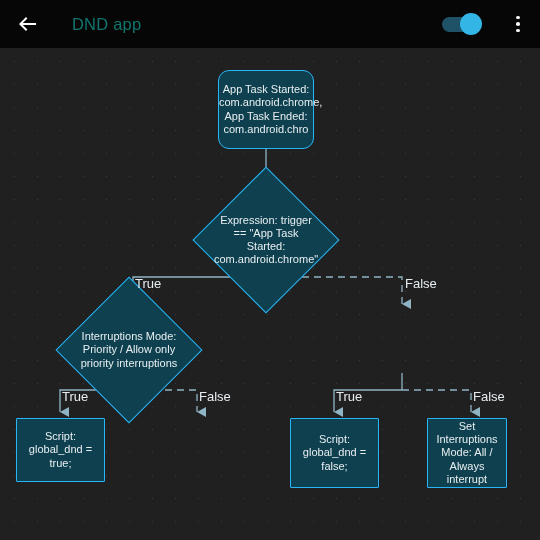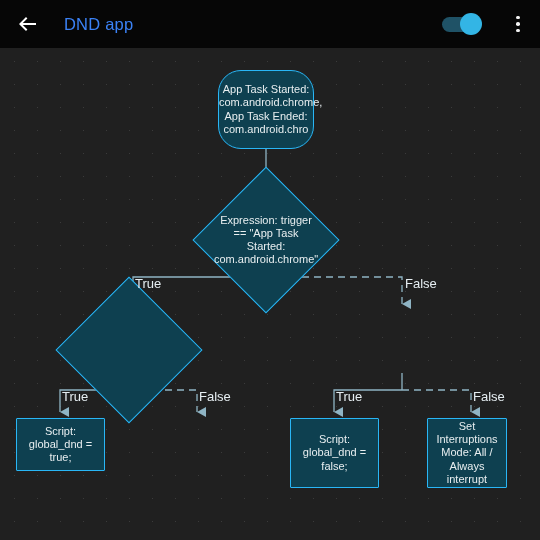--- a/index.html
+++ b/index.html
@@ -39,24 +39,24 @@
     height: 44px;
     margin-left: 6px;
     display: flex;
     align-items: center;
     justify-content: center;
     cursor: pointer;
   }
   .back-btn svg { display: block; }
 
   .appbar-title {
-    color: #3b82f6;
+    color: #0f766e;
     font-size: 16.5px;
     letter-spacing: 0.2px;
-    margin-left: 14px;
+    margin-left: 22px;
     white-space: nowrap;
   }
 
   .appbar-spacer { flex: 1 1 auto; }
 
   .toggle {
     position: relative;
     width: 40px;
     height: 22px;
     margin-right: 18px;
@@ -132,21 +132,21 @@
     z-index: 5;
   }
   .node-inner {
     padding: 0 5px;
     width: 100%;
   }
 
   .node.rounded {
     background: #0e4050;
     border: 1.6px solid #29b6f6;
-    border-radius: 23px;
+    border-radius: 11px;
   }
   .node.rect {
     background: #0e4050;
     border: 1.6px solid #29b6f6;
     border-radius: 1px;
   }
   .node.diamond {
     background: transparent;
     border: none;
   }
@@ -236,24 +236,25 @@
       <div class="node-inner">App Task Started: com.android.chrome, App Task Ended: com.android.chro</div>
     </div>
 
     <div class="node diamond" style="left:214px; top:140px; width:104px; height:104px;">
       <div class="dshape"></div>
       <div class="node-inner" style="padding:0 2px;">Expression: trigger == "App Task Started: com.android.chrome"</div>
     </div>
 
     <div class="node diamond" style="left:77px; top:250px; width:104px; height:104px;">
       <div class="dshape"></div>
-    </div>
-
-
-    <div class="node rect" style="left:16px; top:370px; width:89px; height:53px;">
+      <div class="node-inner" style="padding:0 2px;">Interruptions Mode: Priority / Allow only priority interruptions</div>
+    </div>
+
+
+    <div class="node rect" style="left:16px; top:370px; width:89px; height:64px;">
       <div class="node-inner">Script: global_dnd = true;</div>
     </div>
 
 
     <div class="node rect" style="left:290px; top:370px; width:89px; height:70px;">
       <div class="node-inner">Script: global_dnd = false;</div>
     </div>
 
     <div class="node rect" style="left:427px; top:370px; width:80px; height:70px;">
       <div class="node-inner">Set Interruptions Mode: All / Always interrupt</div>

